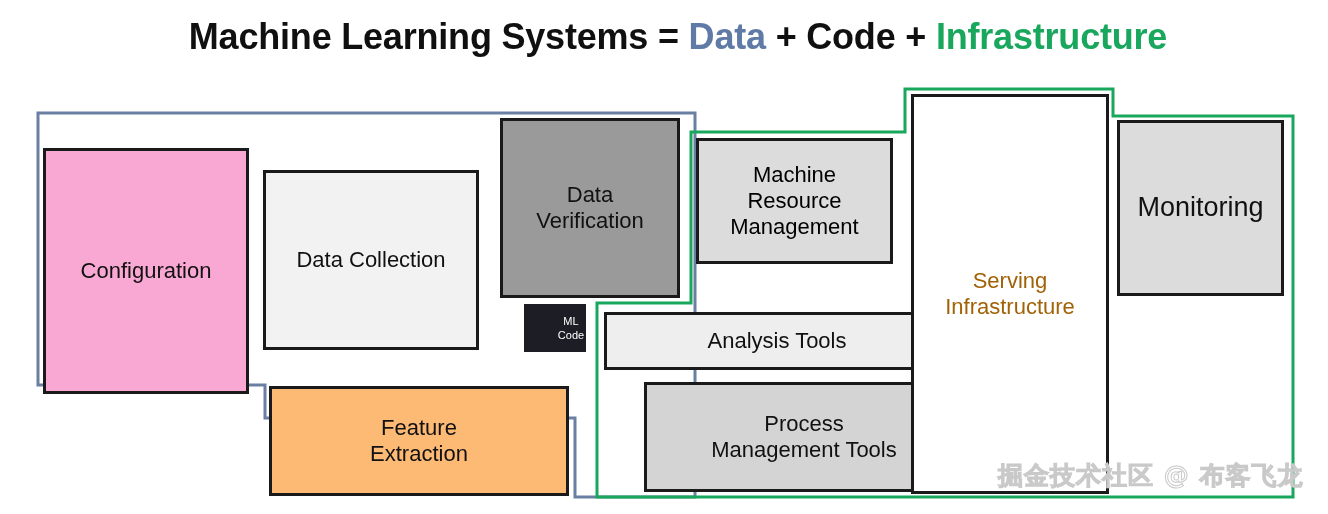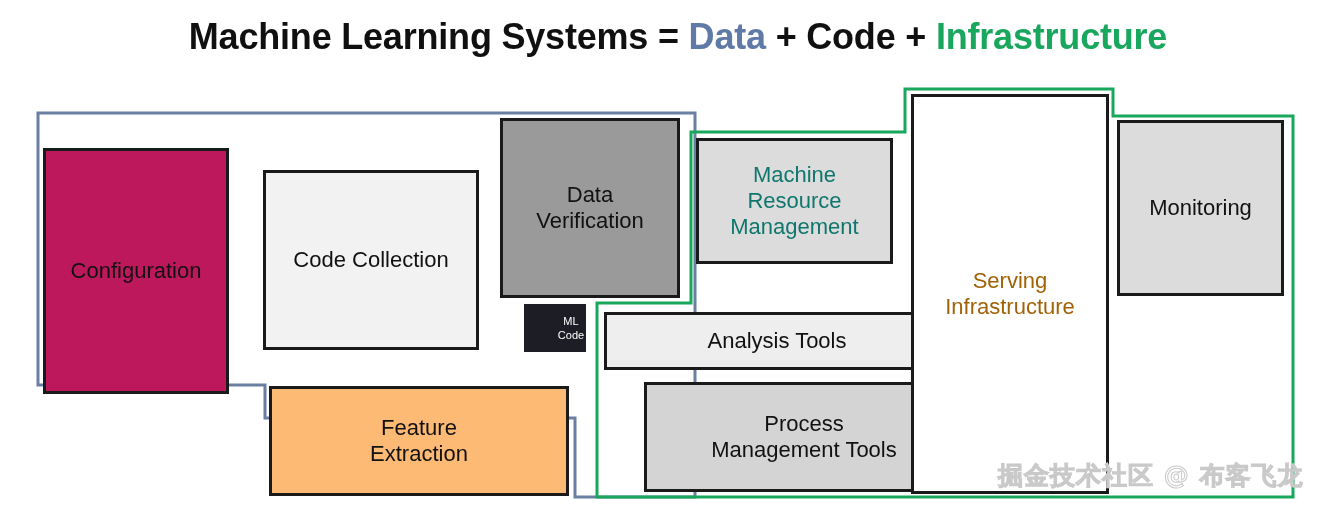--- a/index.html
+++ b/index.html
@@ -65,34 +65,34 @@
   <div id="title">
     <span>Machine Learning Systems = </span><span id="w-data" style="color: rgb(95, 122, 166);">Data</span><span> + </span><span id="w-code" style="color: rgb(16, 16, 16);">Code</span><span> + </span><span id="w-infra" style="color: rgb(24, 167, 92);">Infrastructure</span>
   </div>
 
   <svg id="outlines" viewBox="0 0 1328 514" width="1328" height="514">
       <polygon points="38,113 695,113 695,497 575,497 575,418 265,418 265,385 38,385" fill="none" stroke="#6b7fa3" stroke-width="3"></polygon>
       <polygon points="597,303 691,303 691,132 905,132 905,89 1113,89 1113,116 1293,116 1293,497 597,497" fill="none" stroke="#18a75c" stroke-width="3"></polygon>
     </svg>
 
   <div id="boxes">
-      <div class="box" style="left: 43px; top: 148px; width: 186px; height: 246px; background: #be185d; border-color: rgb(26, 26, 26); color: rgb(17, 17, 17); font-size: 22px;">Configuration</div>
-      <div class="box" style="left: 263px; top: 170px; width: 216px; height: 180px; background: rgb(242, 242, 242); border-color: rgb(26, 26, 26); color: rgb(17, 17, 17); font-size: 22px;">Code Collection</div>
+      <div class="box" style="left: 43px; top: 148px; width: 206px; height: 246px; background: #f9a8d4; border-color: rgb(26, 26, 26); color: rgb(17, 17, 17); font-size: 22px;">Configuration</div>
+      <div class="box" style="left: 263px; top: 170px; width: 216px; height: 180px; background: rgb(242, 242, 242); border-color: rgb(26, 26, 26); color: rgb(17, 17, 17); font-size: 22px;">Data Collection</div>
       <div class="box" style="left: 500px; top: 118px; width: 180px; height: 180px; background: rgb(154, 154, 154); border-color: rgb(26, 26, 26); color: rgb(17, 17, 17); font-size: 22px;">Data
 Verification</div>
       <div class="box" style="left: 524px; top: 304px; width: 62px; height: 48px; background: rgb(29, 29, 38); border-color: rgb(29, 29, 38); color: rgb(255, 255, 255); font-size: 11px; border-width: 2px; line-height: 1.3; padding-left: 32px;">ML
 Code</div>
       <div class="box" style="left: 269px; top: 386px; width: 300px; height: 110px; background: #fdba74; border-color: rgb(26, 26, 26); color: rgb(17, 17, 17); font-size: 22px;">Feature
 Extraction</div>
-      <div class="box" style="left: 696px; top: 138px; width: 197px; height: 126px; background: rgb(220, 220, 220); border-color: rgb(26, 26, 26); color: #0f766e; font-size: 22px;">Machine
+      <div class="box" style="left: 696px; top: 138px; width: 197px; height: 126px; background: rgb(220, 220, 220); border-color: rgb(26, 26, 26); color: #000000; font-size: 22px;">Machine
 Resource
 Management</div>
       <div class="box" style="left: 604px; top: 312px; width: 346px; height: 58px; background: rgb(238, 238, 238); border-color: rgb(26, 26, 26); color: rgb(17, 17, 17); font-size: 22px;">Analysis Tools</div>
       <div class="box" style="left: 644px; top: 382px; width: 320px; height: 110px; background: rgb(212, 212, 212); border-color: rgb(26, 26, 26); color: rgb(17, 17, 17); font-size: 22px;">Process
 Management Tools</div>
       <div class="box" style="left: 911px; top: 94px; width: 198px; height: 400px; background: rgb(255, 255, 255); border-color: rgb(26, 26, 26); color: #a16207; font-size: 22px;">Serving
 Infrastructure</div>
-      <div class="box" style="left: 1117px; top: 120px; width: 167px; height: 176px; background: rgb(220, 220, 220); border-color: rgb(26, 26, 26); color: rgb(17, 17, 17); font-size: 22px;">Monitoring</div>
+      <div class="box" style="left: 1117px; top: 120px; width: 167px; height: 176px; background: rgb(220, 220, 220); border-color: rgb(26, 26, 26); color: rgb(17, 17, 17); font-size: 27px;">Monitoring</div>
     </div>
 
   <div id="watermark">掘金技术社区 @ 布客飞龙</div>
 
 </div>
 
 </body></html>

